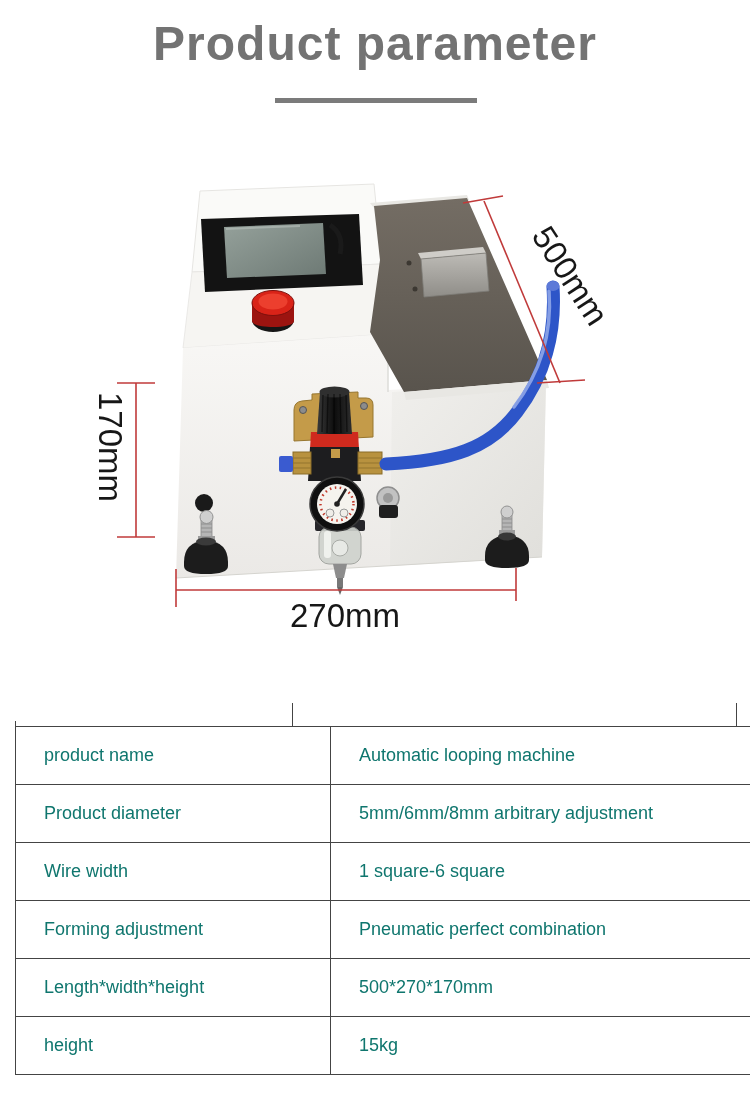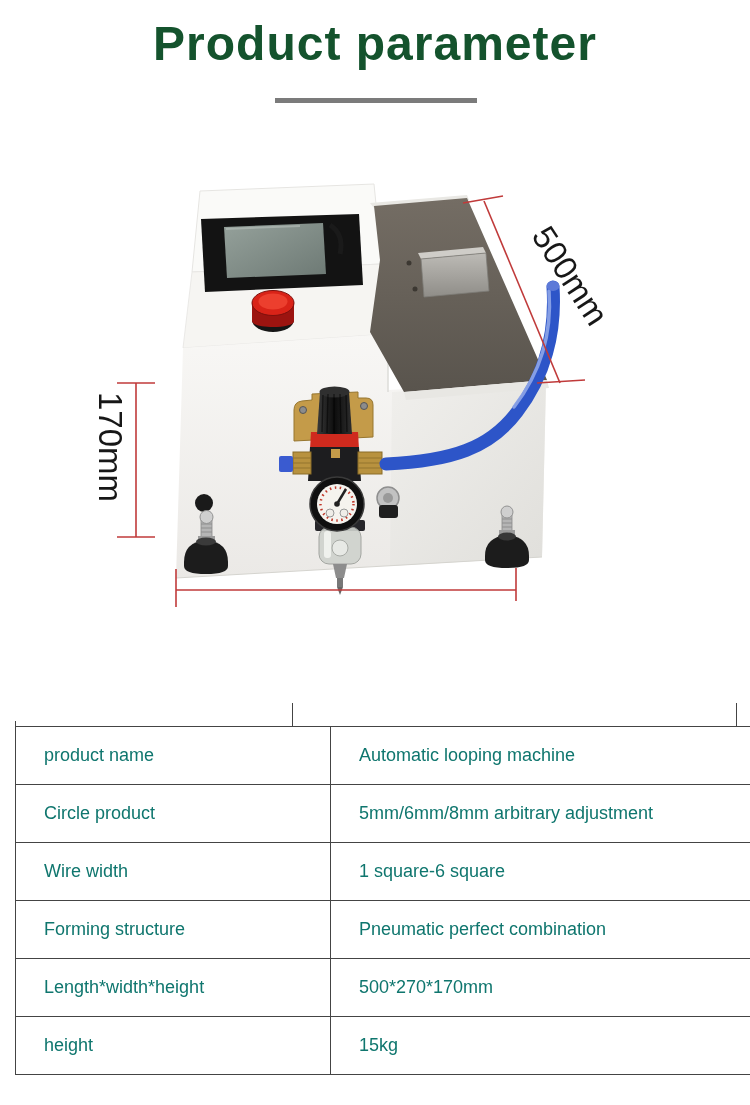--- a/index.html
+++ b/index.html
@@ -1,20 +1,20 @@
 <!DOCTYPE html>
 <html><head>
 <meta charset="utf-8">
 <style>
   html,body{margin:0;padding:0;background:#ffffff;}
   body{width:750px;height:1105px;font-family:"Liberation Sans",sans-serif;}
   .page{position:relative;width:750px;height:1105px;overflow:hidden;background:#fff;}
 
   .title{position:absolute;left:0;top:16px;width:750px;text-align:center;
-         font-size:48px;font-weight:bold;color:#14532d;letter-spacing:1px;}
+         font-size:48px;font-weight:bold;color:#737373;letter-spacing:1px;}
   .divider{position:absolute;left:275px;top:98px;width:202px;height:5px;background:#7b7b7b;}
 
   .figure-svg{position:absolute;left:0;top:0;width:750px;height:660px;}
 
   .dim-label{position:absolute;color:#171717;font-size:33px;font-weight:400;
              text-align:center;white-space:nowrap;}
   .dim-h{left:55px;top:430px;width:110px;height:34px;line-height:34px;transform:rotate(90deg);}
   .dim-d{left:510px;top:257px;width:120px;height:38px;line-height:38px;transform:rotate(57deg);}
   .dim-w{left:280px;top:597px;width:130px;height:38px;line-height:38px;}
 
@@ -180,41 +180,42 @@
       <g>
         <line x1="484" y1="201" x2="560" y2="383"></line>
         <line x1="463" y1="203" x2="503" y2="196"></line>
         <line x1="537" y1="383" x2="585" y2="380"></line>
       </g>
     </g>
   </svg>
 
   <div class="dim-label dim-h">170mm</div>
   <div class="dim-label dim-d">500mm</div>
+  <div class="dim-label dim-w">270mm</div>
 
   <div class="stub stub-left"></div>
   <div class="stub stub-mid"></div>
   <div class="stub stub-right"></div>
 
   <table class="spec">
     <tbody>
       <tr>
         <td class="k">product name</td>
         <td class="v">Automatic looping machine</td>
       </tr>
       <tr>
-        <td class="k">Circle product</td>
+        <td class="k">Product diameter</td>
         <td class="v">5mm/6mm/8mm arbitrary adjustment</td>
       </tr>
       <tr>
         <td class="k">Wire width</td>
         <td class="v">1 square-6 square</td>
       </tr>
       <tr>
-        <td class="k">Forming structure</td>
+        <td class="k">Forming adjustment</td>
         <td class="v">Pneumatic perfect combination</td>
       </tr>
       <tr>
         <td class="k">Length*width*height</td>
         <td class="v">500*270*170mm</td>
       </tr>
       <tr>
         <td class="k">height</td>
         <td class="v">15kg</td>
       </tr>

